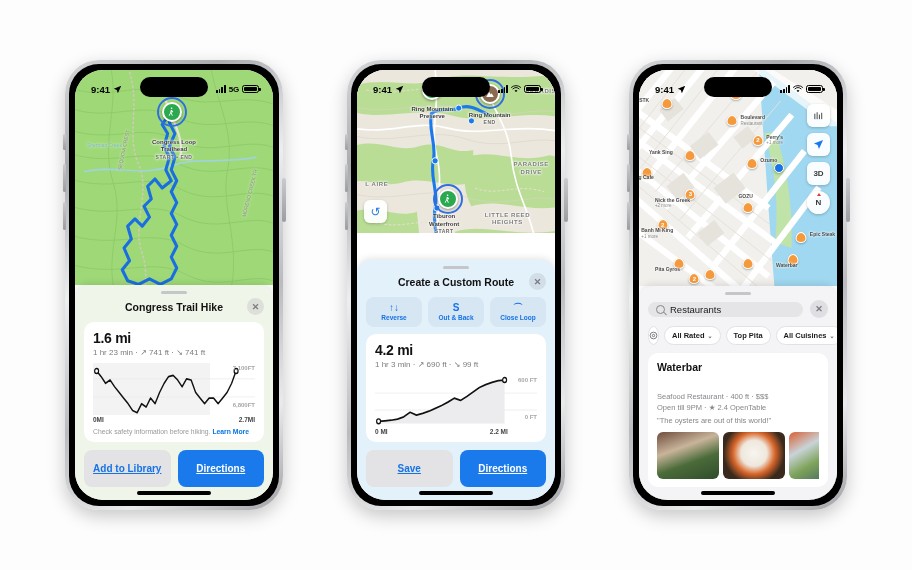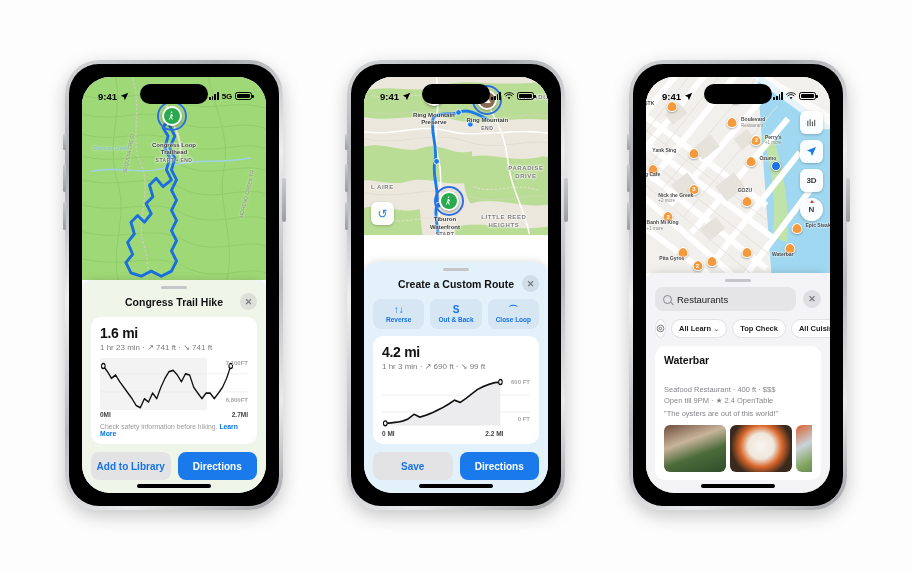--- a/index.html
+++ b/index.html
@@ -17,21 +17,21 @@
     position: relative;
     width: 218px; height: 450px;
     border-radius: 34px;
     background: linear-gradient(145deg,#d8d9db 0%,#a9abae 18%,#eceef0 40%,#b9bbbe 62%,#e8eaec 82%,#9fa1a4 100%);
     padding: 4px;
     box-shadow: 0 6px 18px rgba(0,0,0,.22);
     flex: 0 0 auto;
   }
   .phone-inner {
     position: relative; width: 100%; height: 100%;
-    border-radius: 30px; background: #000; padding: 13px;
+    border-radius: 30px; background: #000; padding: 6px;
     overflow: hidden;
   }
   .screen {
     position: relative; width: 100%; height: 100%;
     border-radius: 28px; overflow: hidden; background: #fff;
     display: flex; flex-direction: column;
   }
   
   .btn-side { position:absolute; background: linear-gradient(180deg,#c9cbce,#9b9da0); border-radius:2px; }
   .b-silent { left:-2px; top:74px; width:3px; height:16px; }
@@ -149,38 +149,38 @@
   .chartwrap{ position:relative; height:52px; margin-top:6px; }
   .chartwrap svg{ display:block; width:100%; height:100%; }
   .elev-top,.elev-bot{ position:absolute; right:0; font-size:6px; color:#a6a6aa; font-weight:600; }
   .elev-top{ top:2px; } .elev-bot{ bottom:7px; }
   .xaxis{ display:flex; justify-content:space-between; font-size:6.5px; color:#9a9a9e; margin-top:1px;}
   .xaxis b{font-weight:700;color:#444;}
   .safety{ font-size:6.8px; color:#9a9a9e; margin-top:5px; }
   .safety a{ color:#0a75e0; font-weight:700; text-decoration:none; }
   .actions{ display:flex; gap:7px; margin-top:8px; }
   .btn{
-    flex:1; height:28px; border-radius:8px; display:flex;align-items:center;justify-content:center;
-    font-size:10px; font-weight:700; border:none;
+    flex:1; height:37px; border-radius:8px; display:flex;align-items:center;justify-content:center;
+    font-size:10px; font-weight:700; border:none;text-decoration:underline;
   }
   .btn-grey{ background:#e3e3e6; color:#1673e6; }
   .btn-blue{ background:#1a7aeb; color:#fff; }
 
   .tools{ display:flex; gap:6px; margin-bottom:7px; }
   .tool{
     flex:1; height:30px; border-radius:8px; background:rgba(210,226,240,.75);
     display:flex; flex-direction:column; align-items:center; justify-content:center; gap:1px;
   }
   .tool .ti{ font-size:10px; color:#1673e6; font-weight:700; line-height:1; }
   .tool .tl{ font-size:6.5px; color:#1673e6; font-weight:600; }
 
   
   .searchrow{ display:flex; align-items:center; gap:7px; margin-bottom:8px; }
   .searchbox{
-    flex:1; height:24px; border-radius:8px; background:rgba(120,120,128,.12);
+    flex:1; height:15px; border-radius:8px; background:rgba(120,120,128,.12);
     display:flex;align-items:center;gap:5px;padding:0 8px;
   }
   .searchbox .sv{ font-size:9.5px; color:#1b1b1b; font-weight:500;}
   .mag{ width:9px;height:9px;border:1.4px solid #86868b;border-radius:50%;position:relative;flex:0 0 auto;}
   .mag::after{content:"";position:absolute;right:-3px;bottom:-2px;width:4px;height:1.4px;background:#86868b;transform:rotate(45deg);border-radius:1px;}
   .clear-x{
     width:18px;height:18px;border-radius:50%;background:rgba(120,120,128,.16);
     display:flex;align-items:center;justify-content:center;font-size:9px;color:#7b7b80;font-weight:700;flex:0 0 auto;
   }
   .chips{ display:flex; gap:5px; margin-bottom:8px; align-items:center;}
@@ -674,25 +674,25 @@
             <div class="clear-x">✕</div>
           </div>
           <div class="chips">
             <div class="chip chip-round">
               <svg width="9" height="9" viewBox="0 0 24 24" fill="none" stroke="#555" stroke-width="2">
                 <circle cx="12" cy="12" r="9"></circle>
                   <circle cx="12" cy="12" r="3.2"></circle>
               </svg>
             </div>
             <div class="chip">
-              <span>All Learn</span>
+              <span>All Rated</span>
               <span class="cv">⌄</span>
             </div>
             <div class="chip">
-              <span>Top Check</span>
+              <span>Top Pita</span>
             </div>
             <div class="chip">
               <span>All Cuisines</span>
               <span class="cv">⌄</span>
             </div>
           </div>
           <div class="rest-card">
             <div class="rest-name">Waterbar</div>
             <div class="rest-sub">Seafood Restaurant · 400 ft · $$$</div>
             <div class="rest-sub" style="margin-top:0;">Open till 9PM · ★ 2.4 OpenTable</div>

